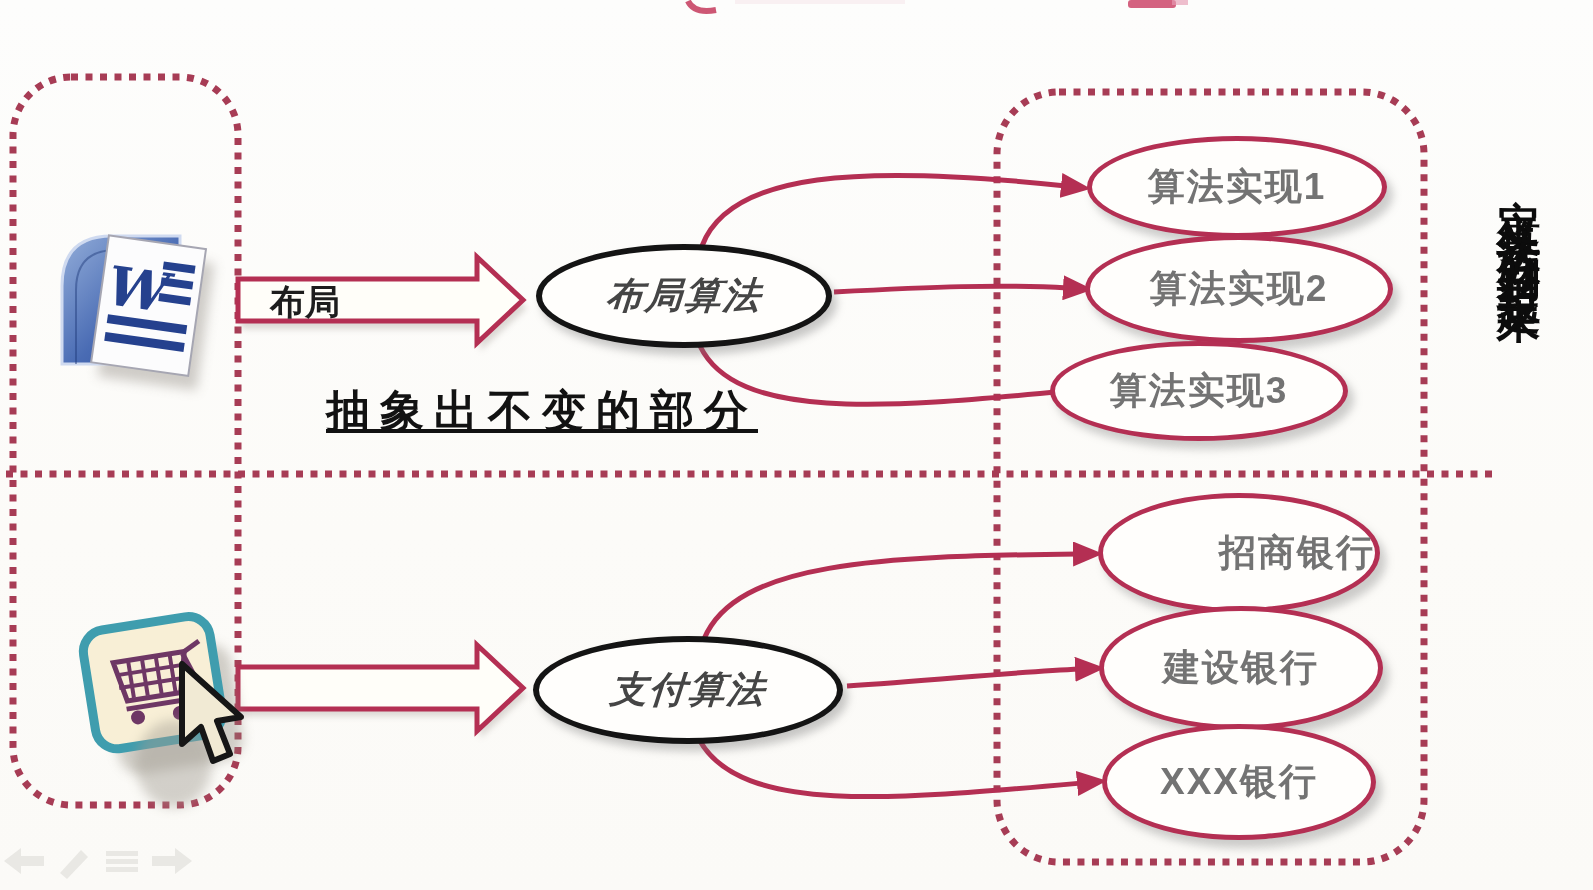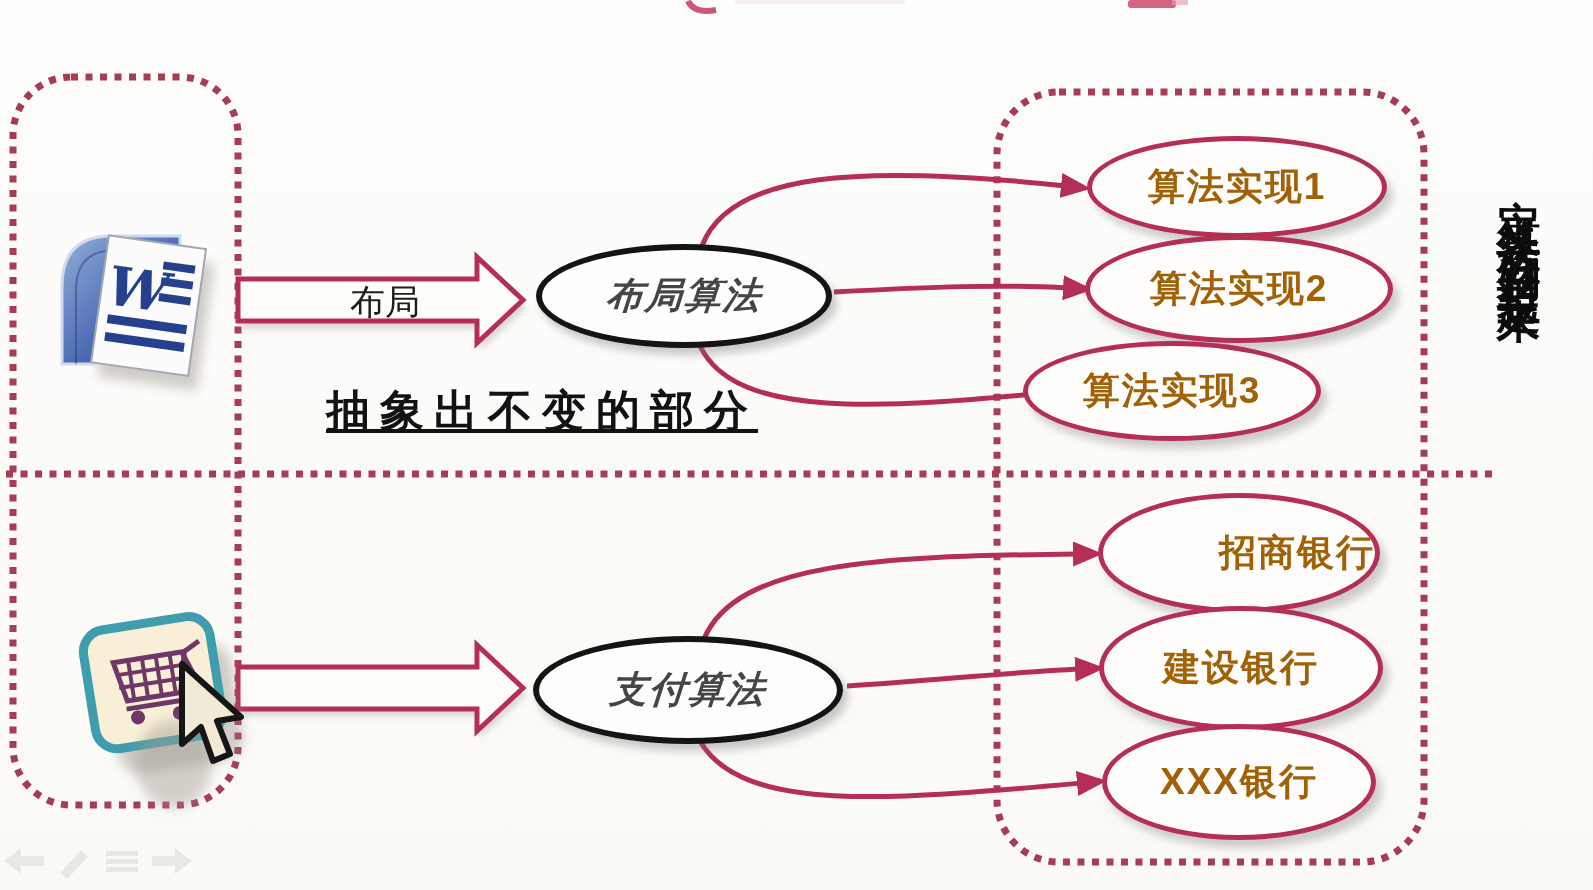--- a/index.html
+++ b/index.html
@@ -20,38 +20,38 @@
     white-space:nowrap;
     text-decoration:underline;
   }
   .note-vertical{
     position:absolute;left:1490px;top:164px;
     writing-mode:vertical-rl;text-orientation:upright;
     font-size:44px;font-weight:800;letter-spacing:10px;color:#0c0c0c;
     white-space:nowrap;
   }
   .arrow-label{
-    position:absolute;width:150px;text-align:right;
-    font-size:35px;font-weight:400;color:#1d1d1d;white-space:nowrap;
+    position:absolute;width:150px;text-align:left;
+    font-size:35px;font-weight:700;color:#1d1d1d;white-space:nowrap;
   }
   .node{
     position:absolute;border-radius:50%;
     background:#fffefc;display:flex;align-items:center;justify-content:center;
     box-sizing:border-box;
   }
   .node.black{
     border:6px solid #141414;
     box-shadow:5px 7px 9px rgba(120,120,120,.40);
   }
   .node.crimson{
     border:5px solid #b42f53;
     box-shadow:6px 8px 9px rgba(125,125,125,.38);
   }
   .node span{
-    font-size:37px;font-weight:700;color:#a16207;white-space:nowrap;letter-spacing:2px;
+    font-size:37px;font-weight:700;color:#737373;white-space:nowrap;letter-spacing:2px;
   }
   .node.black span{font-style:italic;transform:skewX(-4deg);color:#454545;}
 </style>
 </head>
 <body>
 
 <div class="stage">
 
   <svg class="layer" width="1593" height="890" viewBox="0 0 1593 890">
     <defs>
@@ -160,21 +160,21 @@
   <div class="node black" style="left:533px;top:636px;width:310px;height:108px;">
     <span>支付算法</span>
   </div>
 
   <div class="node crimson" style="left:1087px;top:136px;width:300px;height:102px;">
     <span>算法实现1</span>
   </div>
   <div class="node crimson" style="left:1085px;top:235px;width:308px;height:108px;">
     <span>算法实现2</span>
   </div>
-  <div class="node crimson" style="left:1023px;top:341px;width:298px;height:100px;">
+  <div class="node crimson" style="left:1050px;top:341px;width:298px;height:100px;">
     <span>算法实现3</span>
   </div>
   <div class="node crimson" style="left:1098px;top:493px;width:282px;height:120px;justify-content:flex-end;">
     <span>招商银行</span>
   </div>
   <div class="node crimson" style="left:1099px;top:606px;width:284px;height:124px;">
     <span>建设银行</span>
   </div>
   <div class="node crimson" style="left:1102px;top:724px;width:274px;height:116px;">
     <span>XXX银行</span>

